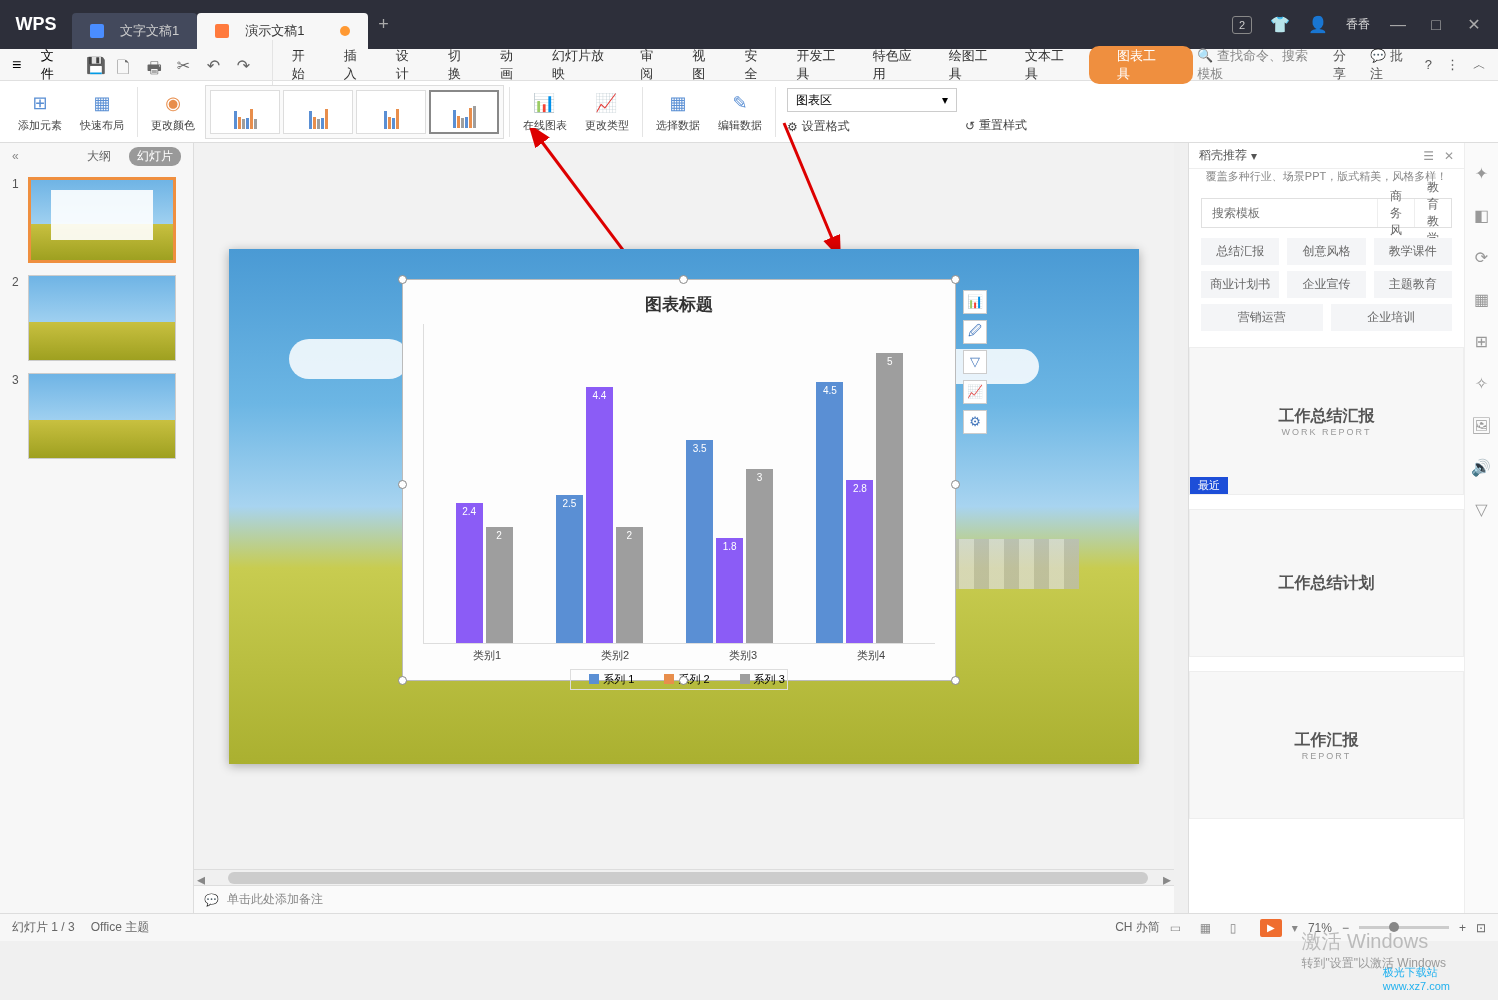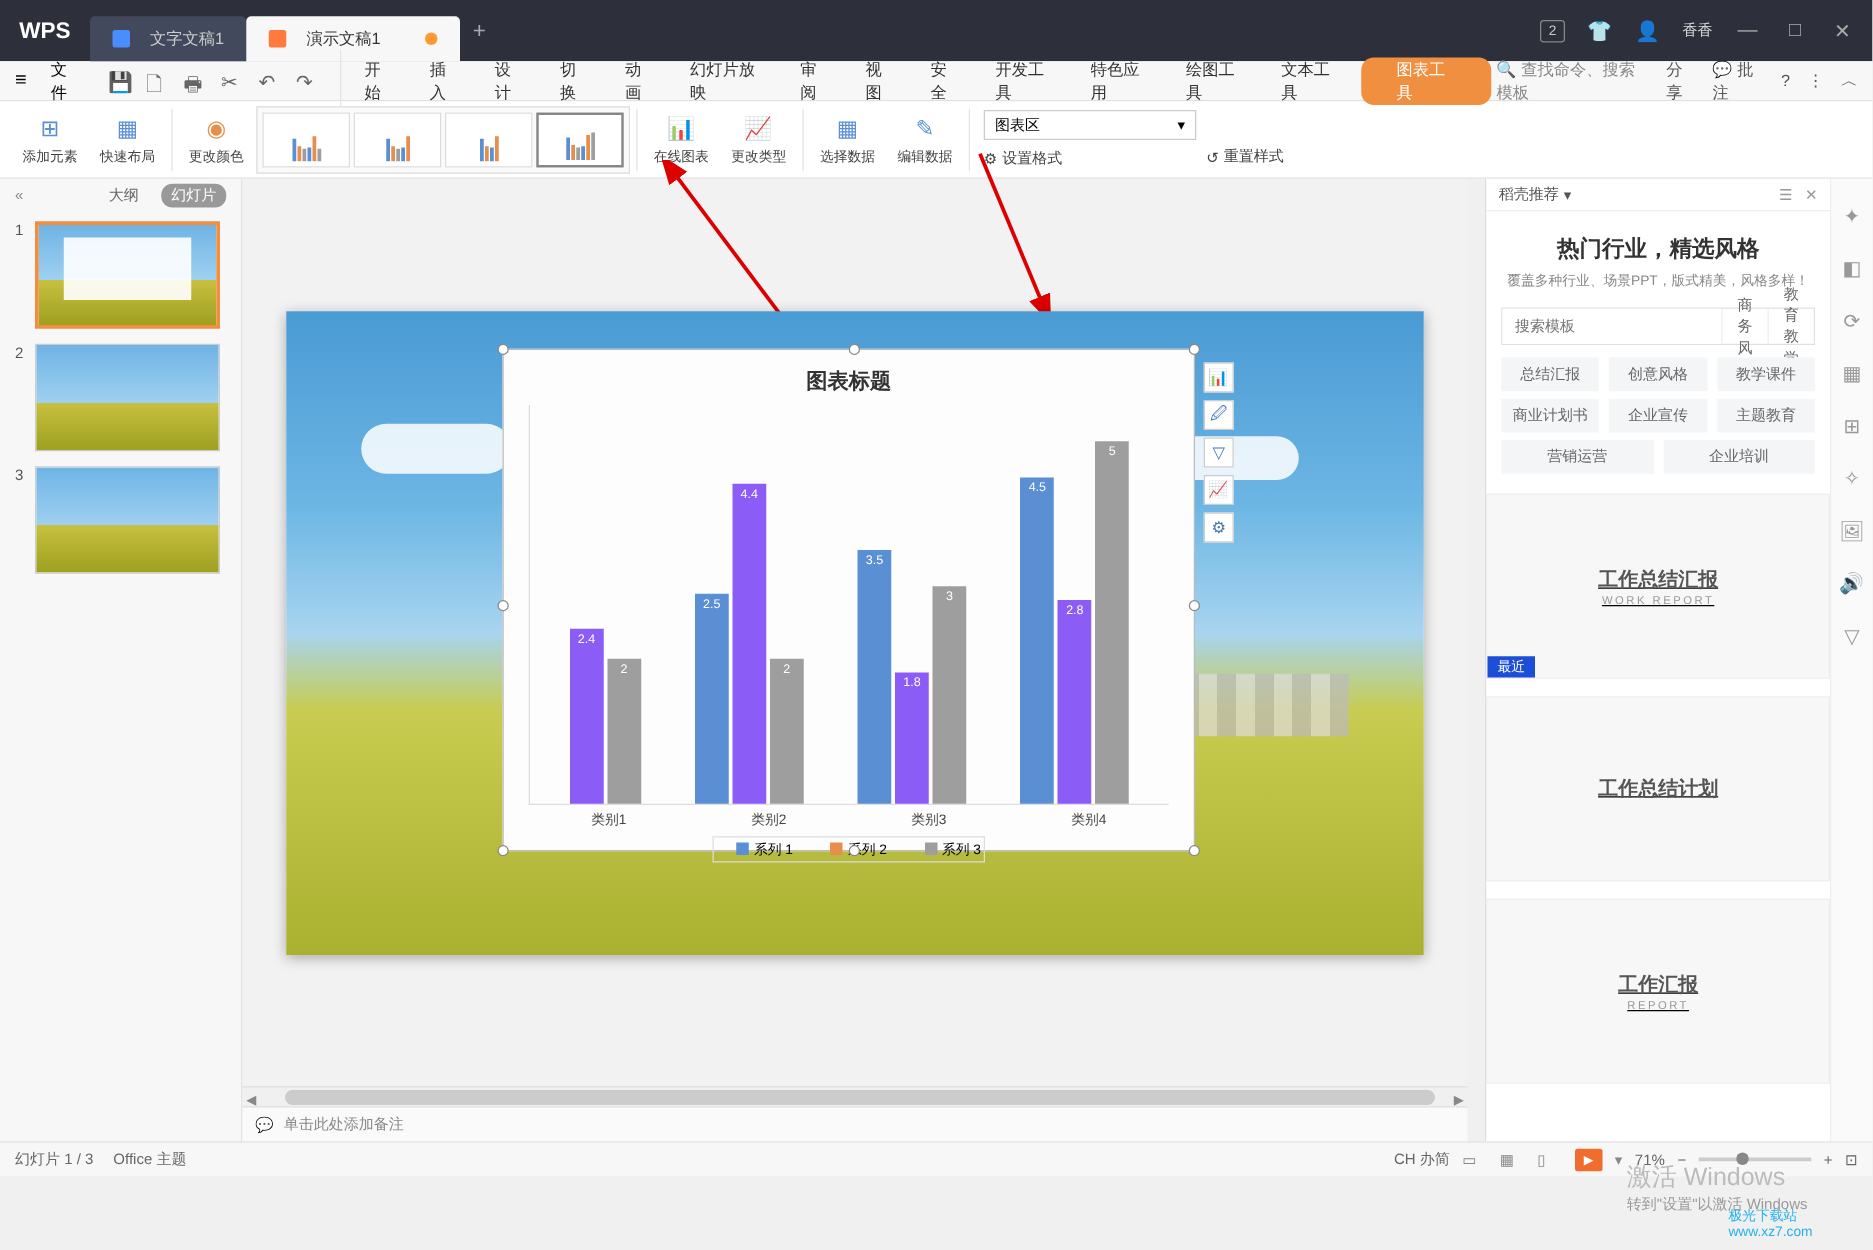--- a/index.html
+++ b/index.html
@@ -98,21 +98,21 @@
 .rp-head { height: 26px; display: flex; align-items: center; padding: 0 10px; font-size: 12px; color: #555; border-bottom: 1px solid #eee; }
 .rp-head-right { margin-left: auto; display: flex; gap: 10px; color: #999; cursor: pointer; }
 .rp-title { text-align: center; font-size: 18px; font-weight: 600; color: #333; padding: 18px 0 6px; }
 .rp-sub { text-align: center; font-size: 11px; color: #888; padding-bottom: 14px; }
 .rp-search { margin: 0 12px 10px; height: 30px; border: 1px solid #e0e0e0; display: flex; }
 .rp-search input { flex: 1; border: none; padding: 0 10px; font-size: 12px; outline: none; }
 .rp-search-btn { padding: 0 12px; font-size: 12px; color: #666; cursor: pointer; display: flex; align-items: center; border-left: 1px solid #eee; }
 .tag-rows { padding: 0 12px; }
 .tag-row { display: flex; gap: 8px; margin-bottom: 6px; }
 .tag { flex: 1; text-align: center; font-size: 12px; padding: 5px 0; background: #f4f5f7; cursor: pointer; color: #666; }
-.templates { flex: 1; overflow-y: auto; padding: 10px 0; text-decoration: underline; }
+.templates { flex: 1; overflow-y: auto; padding: 10px 0; }
 .tmpl { height: 148px; background: #f7f7f7; border: 1px solid #eee; margin-bottom: 14px; display: flex; align-items: center; justify-content: center; flex-direction: column; position: relative; }
 .tmpl-title { font-size: 16px; font-weight: 600; color: #555; }
 .tmpl-badge { position: absolute; bottom: 0; left: 0; background: #1d4ed8; color: #fff; font-size: 11px; padding: 1px 8px; }
 .side-icons { width: 36px; background: #fafafa; border-left: 1px solid #eee; display: flex; flex-direction: column; align-items: center; gap: 22px; padding-top: 20px; }
 .side-icon { width: 20px; height: 20px; cursor: pointer; color: #999; font-size: 16px; display: flex; align-items: center; justify-content: center; }
 
 .vscroll { width: 14px; background: #f0f0f0; }
 
 
 .statusbar { height: 28px; background: #f7f7f7; border-top: 1px solid #ddd; display: flex; align-items: center; padding: 0 12px; font-size: 12px; color: #666; gap: 16px; }
@@ -343,21 +343,21 @@
           <div class="chart-plot" id="chart-plot">
               <div class="cat-group">
                 <div class="bar c2" style="height: 139.2px;">
                   <div class="bar-label">2.4</div>
                 </div>
                 <div class="bar c3" style="height: 116px;">
                   <div class="bar-label">2</div>
                 </div>
               </div>
               <div class="cat-group">
-                <div class="bar c1" style="height: 168px;">
+                <div class="bar c1" style="height: 148px;">
                   <div class="bar-label">2.5</div>
                 </div>
                 <div class="bar c2" style="height: 255.2px;">
                   <div class="bar-label">4.4</div>
                 </div>
                 <div class="bar c3" style="height: 116px;">
                   <div class="bar-label">2</div>
                 </div>
               </div>
               <div class="cat-group">
@@ -424,21 +424,20 @@
   <div class="right-col">
     <div class="right-panel">
       <div class="rp-head">
         <span>稻壳推荐</span>
         <span style="margin-left:4px;cursor:pointer">▾</span>
         <div class="rp-head-right">
             <span>☰</span>
             <span>✕</span>
           </div>
       </div>
-      <div class="rp-title">热门行业，精选风格</div>
       <div class="rp-sub">覆盖多种行业、场景PPT，版式精美，风格多样！</div>
       <div class="rp-search">
         <input placeholder="搜索模板" style="">
         <span class="rp-search-btn">商务风</span>
         <span class="rp-search-btn">教育教学</span>
       </div>
       <div class="tag-rows" id="tag-rows">
           <div class="tag-row">
             <span class="tag">总结汇报</span>
             <span class="tag">创意风格</span>

